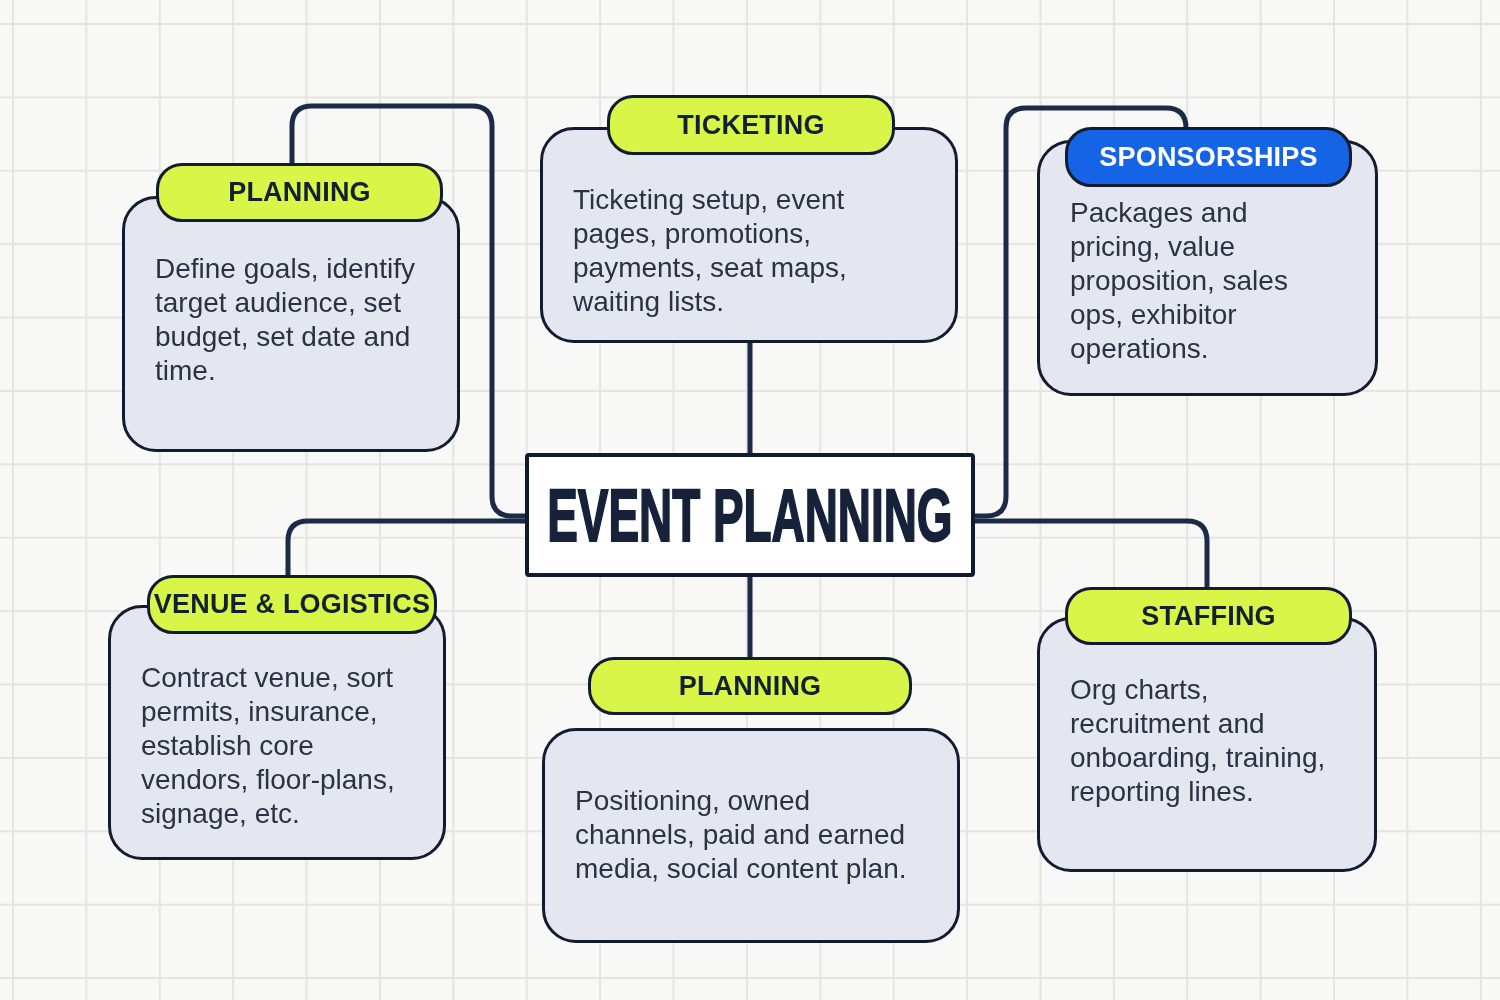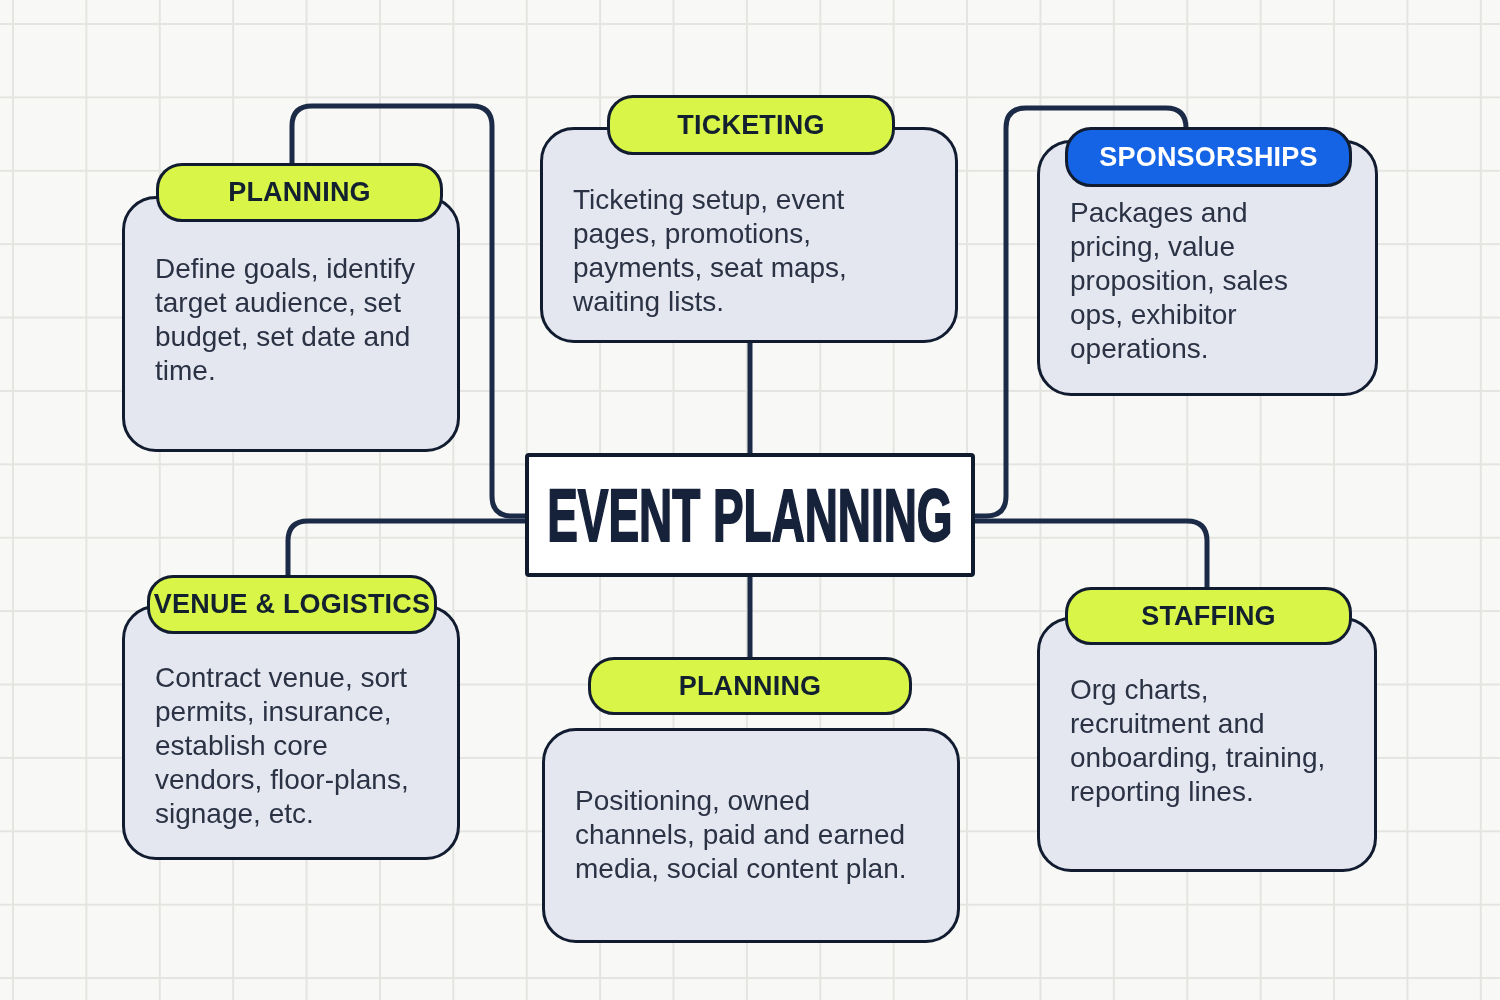--- a/index.html
+++ b/index.html
@@ -93,21 +93,21 @@
 
   <div class="node-body" style="left:1037px;top:140px;width:341px;height:256px;">
     <p>Packages and
 pricing, value
 proposition, sales
 ops, exhibitor
 operations.</p>
   </div>
   <div class="node-label blue" style="left:1065px;top:127px;width:287px;height:60px;">SPONSORSHIPS</div>
 
-  <div class="node-body" style="left:122px;top:605px;width:338px;height:255px;">
+  <div class="node-body" style="left:108px;top:605px;width:338px;height:255px;">
     <p>Contract venue, sort
 permits, insurance,
 establish core
 vendors, floor-plans,
 signage, etc.</p>
   </div>
   <div class="node-label" style="left:147px;top:575px;width:290px;height:59px;">VENUE &amp; LOGISTICS</div>
 
   <div class="node-body" style="left:542px;top:728px;width:418px;height:215px;">
     <p>Positioning, owned

